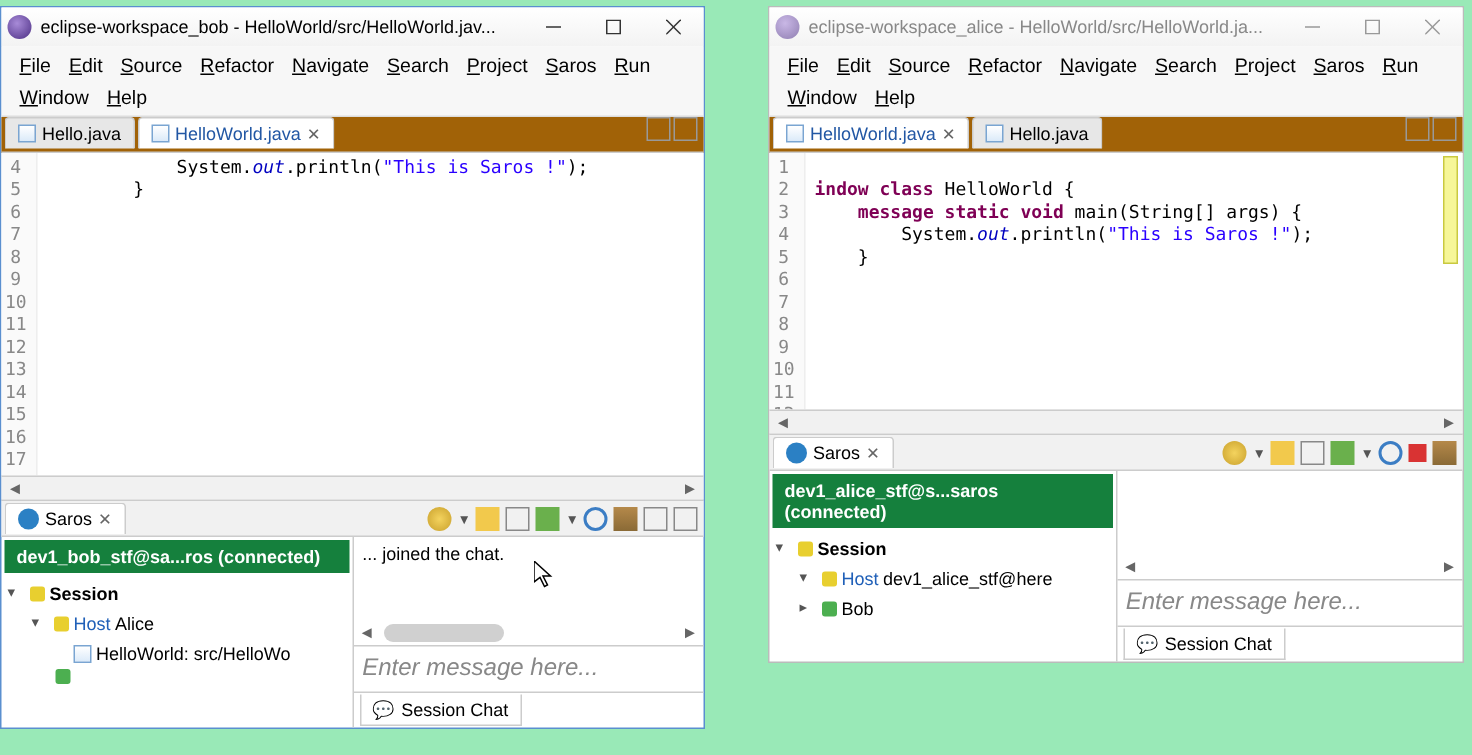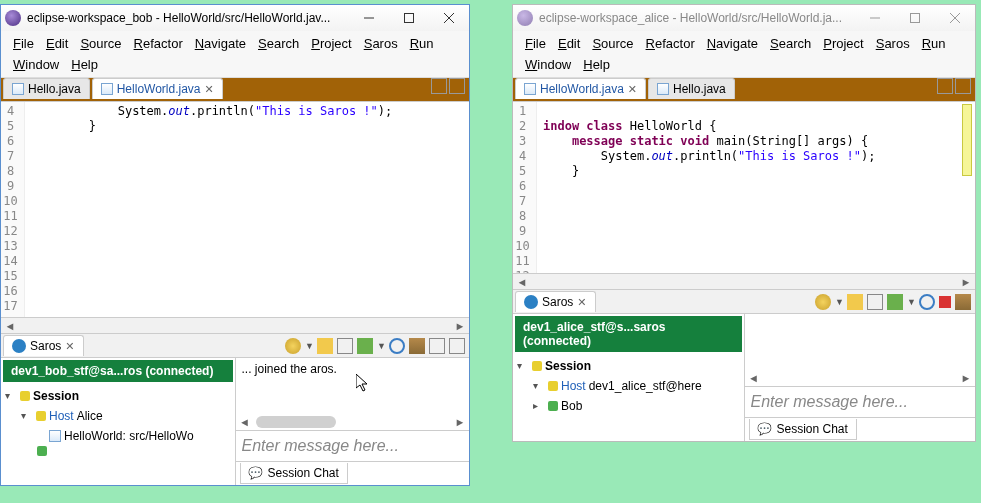--- a/index.html
+++ b/index.html
@@ -226,21 +226,21 @@
             </div>
           <div class="tree-row" style="padding-left:32px;">
               <span class="buddy"></span>
             </div>
         </div>
         <div class="hscroll" style="position:absolute;">
         </div>
       </div>
       <div class="chat-panel">
         <div class="chat-log">
-          <span>... joined the aros.</span>
+          <span>... joined the chat.</span>
         </div>
         <div class="chat-scroll">
           <div class="arrow-btn">◄</div>
           <div class="track">
               <div class="thumb" style="left:2px; width:80px;"></div>
             </div>
           <div class="arrow-btn">►</div>
         </div>
         <div class="chat-input">Enter message here...</div>
         <div class="chat-tabbar">

